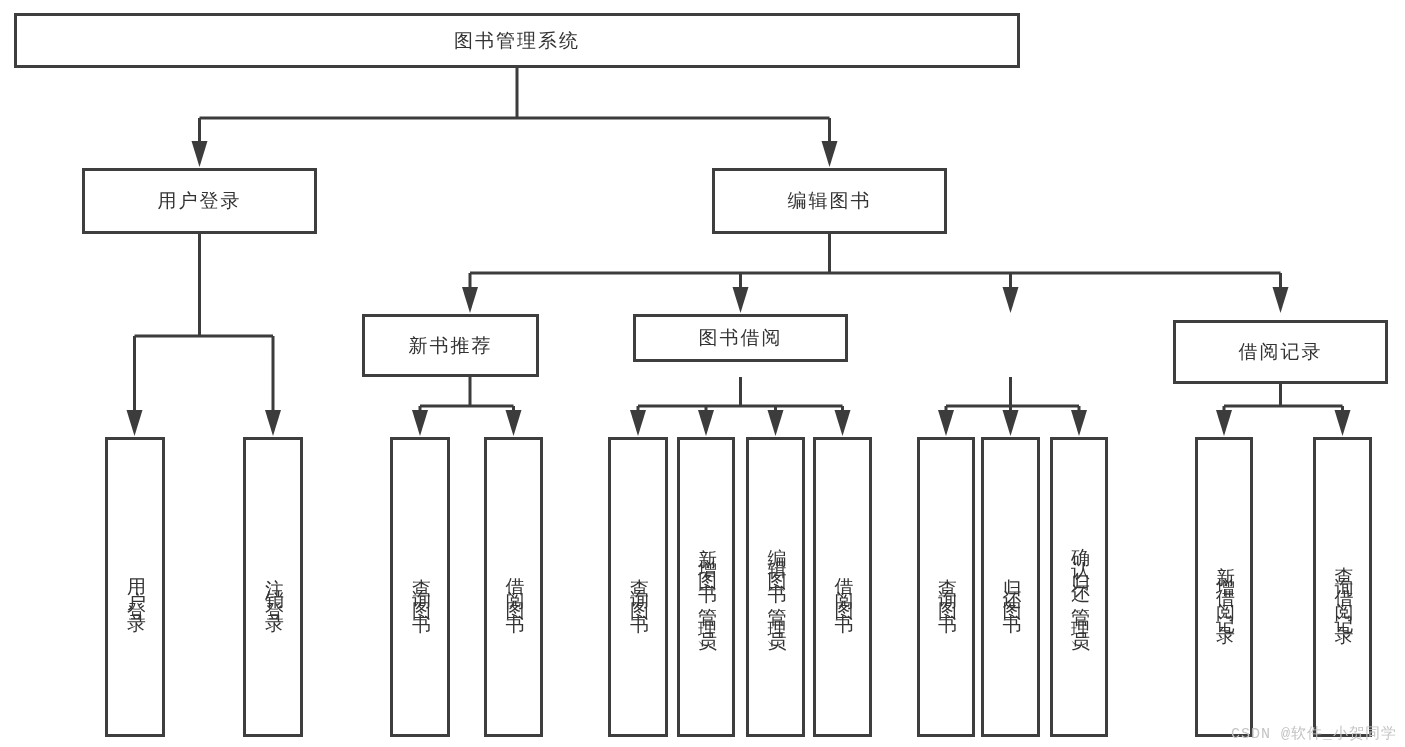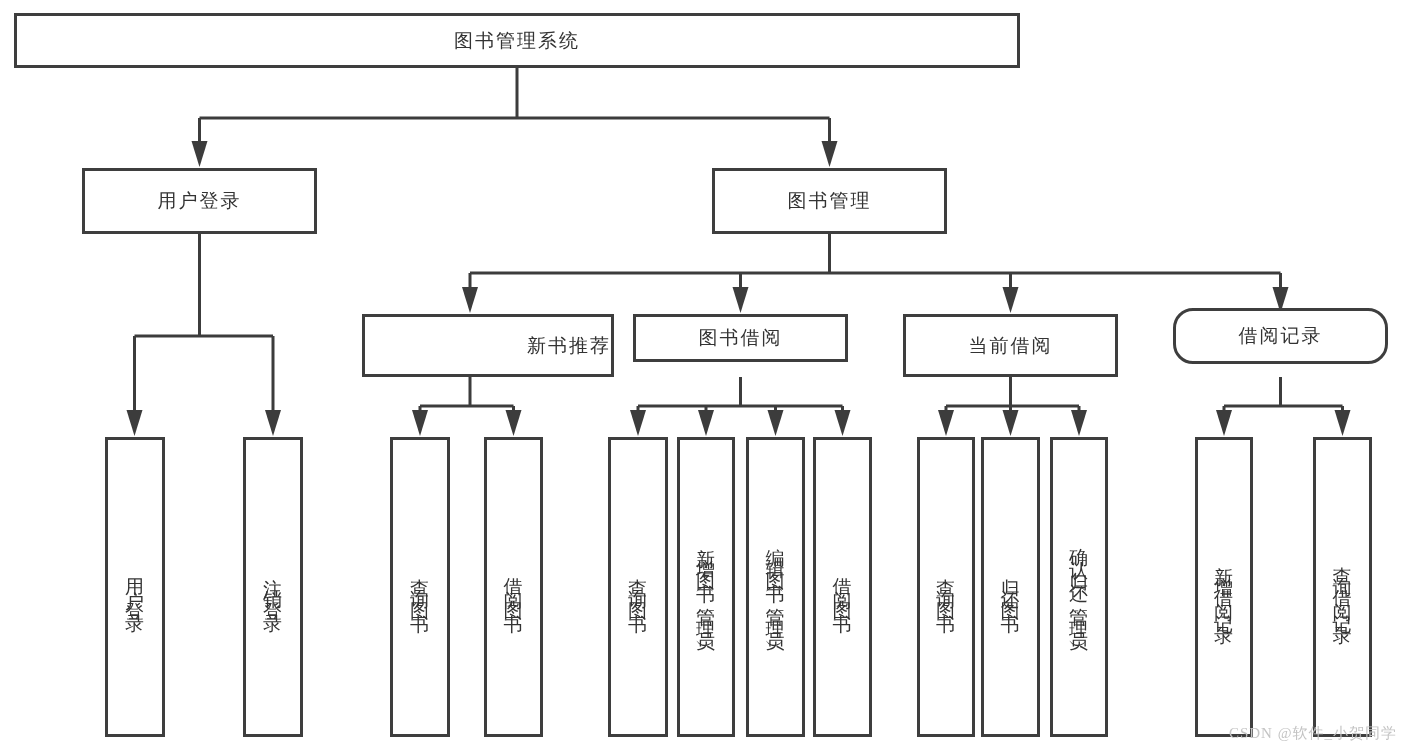--- a/index.html
+++ b/index.html
@@ -1,20 +1,20 @@
 <!DOCTYPE html>
 <html><head>
 <meta charset="utf-8">
 <style>
   html,body{margin:0;padding:0;background:#ffffff;}
   #canvas{
     position:relative;
     width:1405px;height:747px;
     background:#ffffff;
-    font-family:Liberation Serif, serif;
+    font-family:Liberation Mono, monospace;
     overflow:hidden;
   }
   #connectors{position:absolute;left:0;top:0;width:1405px;height:747px;}
   #connectors path{stroke:#3c3c3c;stroke-width:3;fill:none;}
   #connectors polygon{fill:#3c3c3c;stroke:none;}
   .box{
     position:absolute;
     box-sizing:border-box;
     border:3px solid #3e3e3e;
     background:#ffffff;
@@ -27,24 +27,24 @@
     text-orientation:mixed;
     font-size:19px;
     letter-spacing:12px;
     line-height:1;
     white-space:nowrap;
   }
   
   #n-root{left:14px;top:13px;width:1006px;height:55px;}
   #n-user-login{left:82px;top:168px;width:235px;height:66px;}
   #n-book-management{left:712px;top:168px;width:235px;height:66px;}
-  #n-new-book-recommend{left:362px;top:314px;width:252px;height:63px;justify-content:flex-end;}
+  #n-new-book-recommend{left:362px;top:314px;width:177px;height:63px;}
   #n-book-borrowing{left:633px;top:314px;width:215px;height:48px;}
   #n-current-borrowing{left:903px;top:314px;width:215px;height:63px;}
-  #n-borrowing-records{left:1173px;top:308px;width:215px;height:56px;border-radius:20px;}
+  #n-borrowing-records{left:1173px;top:320px;width:215px;height:64px;}
   .leaf{top:437px;height:300px;}
   #n-leaf-user-login{left:105px;width:60px;}
   #n-leaf-logout{left:243px;width:60px;}
   #n-leaf-query-books-1{left:390px;width:60px;}
   #n-leaf-borrow-books-1{left:484px;width:59px;}
   #n-leaf-query-books-2{left:608px;width:60px;}
   #n-leaf-add-books-admin{left:677px;width:58px;}
   #n-leaf-edit-books-admin{left:746px;width:59px;}
   #n-leaf-borrow-books-2{left:813px;width:59px;}
   #n-leaf-query-books-3{left:917px;width:58px;}
@@ -103,31 +103,28 @@
   </svg>
 
   <div class="box" id="n-root">
     <span class="h-label">图书管理系统</span>
   </div>
 
   <div class="box" id="n-user-login">
     <span class="h-label">用户登录</span>
   </div>
   <div class="box" id="n-book-management">
-    <span class="h-label">图书管理</span>
+    <span class="h-label">编辑图书</span>
   </div>
 
   <div class="box" id="n-new-book-recommend">
     <span class="h-label">新书推荐</span>
   </div>
   <div class="box" id="n-book-borrowing">
     <span class="h-label">图书借阅</span>
-  </div>
-  <div class="box" id="n-current-borrowing">
-    <span class="h-label">当前借阅</span>
   </div>
   <div class="box" id="n-borrowing-records">
     <span class="h-label">借阅记录</span>
   </div>
 
   <div class="box leaf" id="n-leaf-user-login">
     <span class="v-label">用户登录</span>
   </div>
   <div class="box leaf" id="n-leaf-logout">
     <span class="v-label">注销登录</span>

